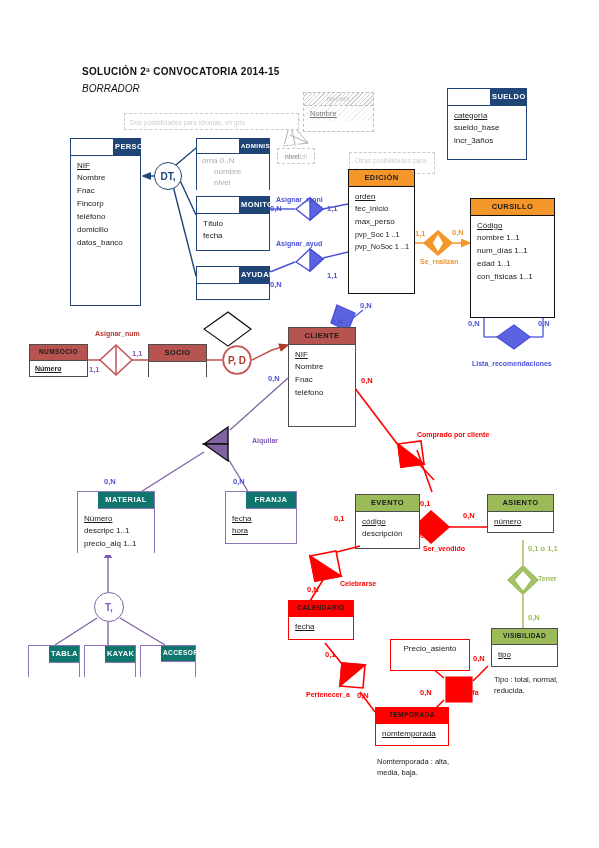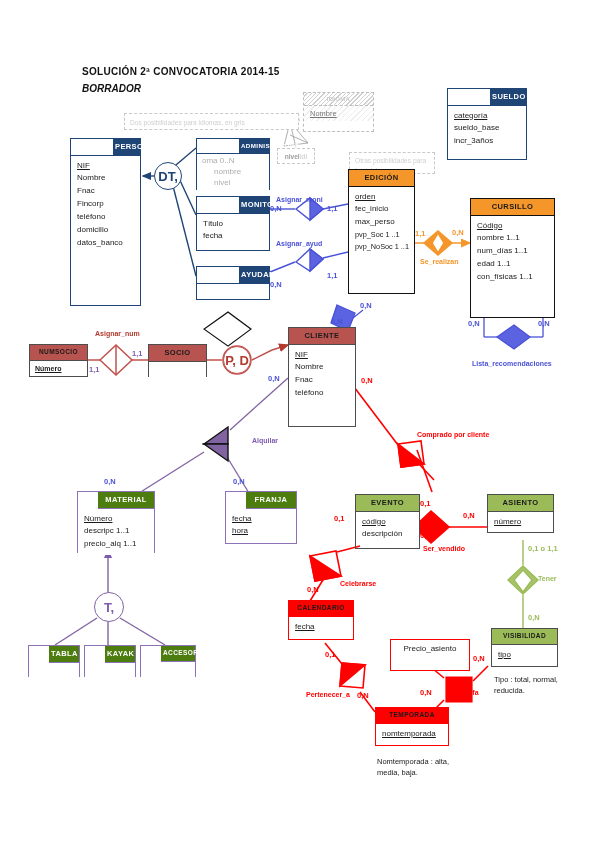--- a/index.html
+++ b/index.html
@@ -4,21 +4,21 @@
 <style>
   html,body{margin:0;padding:0;background:#ffffff;}
   body{width:599px;height:848px;position:relative;
        font-family:"Liberation Sans","DejaVu Sans",sans-serif;
        -webkit-font-smoothing:antialiased;}
   #canvas{position:relative;width:599px;height:848px;overflow:hidden;}
   #svg-layer{position:absolute;left:0;top:0;width:599px;height:848px;}
 
   
   .title{position:absolute;font-weight:bold;font-size:10px;letter-spacing:.3px;color:#111;}
-  .subtitle{position:absolute;font-style:italic;font-weight:bold;font-size:10px;color:#111;}
+  .subtitle{position:absolute;font-style:italic;font-weight:normal;font-size:10px;color:#111;}
 
   
   .ent{position:absolute;box-sizing:border-box;}
   .ent .hd{box-sizing:border-box;font-size:7.5px;font-weight:bold;text-align:center;
            letter-spacing:.4px;line-height:1;padding:4px 2px;color:#fff;}
   .ent .bd{box-sizing:border-box;background:#fff;padding:4px 6px;}
   .ent .at{font-size:8px;color:#1a1a1a;line-height:1.62;white-space:nowrap;}
   .ent .at.pk{text-decoration:underline;}
 
   
@@ -30,21 +30,21 @@
   .orng{border:1.4px solid #111;}
   .orng .hd{background:#F5962B;color:#1a1a1a;border-bottom:1.4px solid #111;}
   .orng .bd{}
 
   
   .dred{border:1.4px solid #4d4d4d;}
   .dred .hd{background:#B85450;color:#1a1a1a;border-bottom:1.4px solid #4d4d4d;}
 
   
   .purp{border:1.4px solid #8E72B8;}
-  .purp .hd{background:#4d7c0f;color:#fff;border-bottom:1.4px solid #8E72B8;margin-left:20px;}
+  .purp .hd{background:#0f766e;color:#fff;border-bottom:1.4px solid #8E72B8;margin-left:20px;}
 
   
   .grn{border:1.4px solid #4d4d4d;}
   .grn .hd{background:#9BBB59;color:#1a1a1a;border-bottom:1.4px solid #4d4d4d;}
 
   
   .redd{border:1.7px solid #FF0000;}
   .redd .hd{background:#FF0000;color:#1a1a1a;border-bottom:1.7px solid #FF0000;}
 
   
@@ -75,21 +75,21 @@
   .lbl.plain{font-weight:normal;font-size:7.5px;color:#1a1a1a;line-height:1.45;}
   .c-blue{color:#4A52D6;}
   .c-orng{color:#F5962B;}
   .c-dred{color:#B03A2E;}
   .c-purp{color:#7E5BB0;}
   .c-red{color:#FF0000;}
   .c-grn{color:#9BBB59;}
 
   
   .circ{position:absolute;box-sizing:border-box;border-radius:50%;background:#fff;
-        font-size:13px;font-weight:bold;text-align:center;}
+        font-size:10px;font-weight:bold;text-align:center;}
 </style>
 </head>
 <body>
 
 <div id="canvas">
 
   <svg id="svg-layer" viewBox="0 0 599 848">
     <defs>
       <marker id="ar-navy" markerWidth="7" markerHeight="7" refX="6" refY="3" orient="auto">
         <path d="M0,0 L7,3 L0,6 z" fill="#1F4576"></path>

